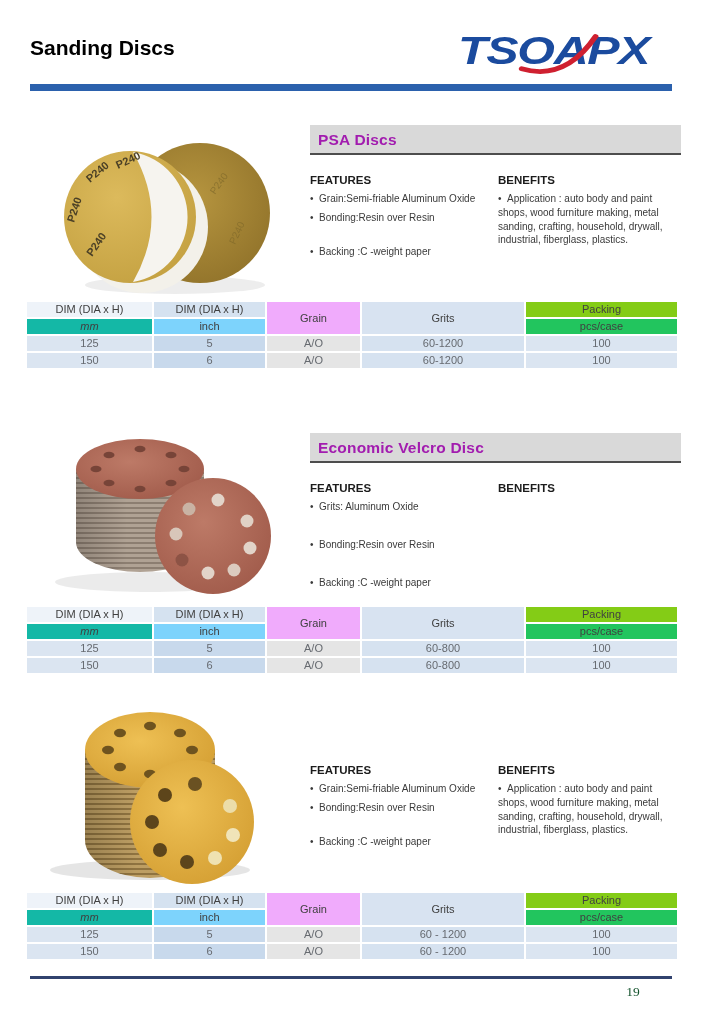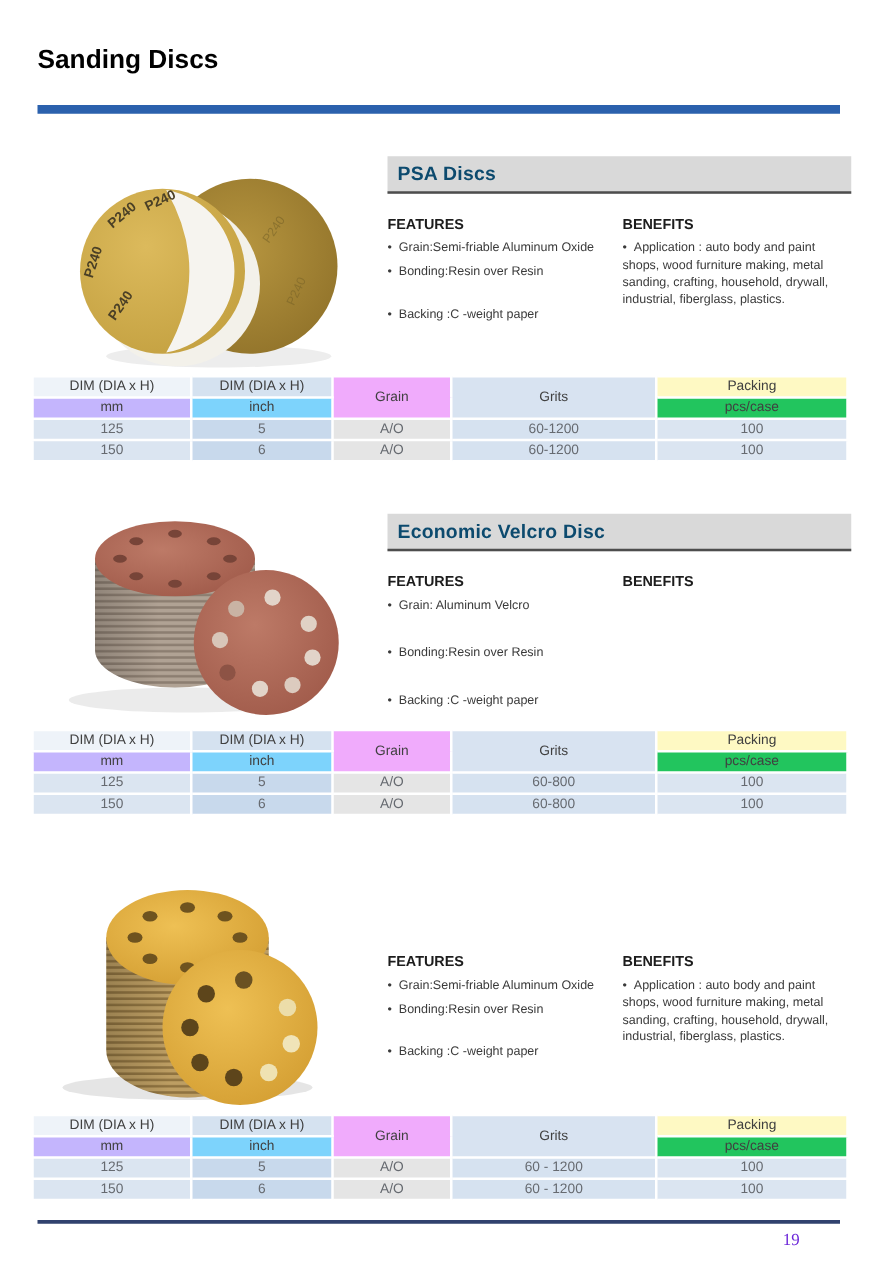--- a/index.html
+++ b/index.html
@@ -18,32 +18,32 @@
     font-size: 21px; font-weight: bold; color: #000000;
   }
   .logo { position: absolute; left: 458px; top: 26px; width: 214px; height: 48px; }
   .header-rule {
     position: absolute; left: 30px; top: 84px; width: 642px; height: 7px;
     background: #2b61ad;
   }
   
   .section { position: absolute; left: 0; width: 701px; }
   #section-0 { top: 125px; height: 250px; }
-  #section-1 { top: 402px; height: 255px; }
+  #section-1 { top: 424px; height: 255px; }
   #section-2 { top: 700px; height: 266px; }
 
   .photo { position: absolute; left: 30px; top: 0; }
 
   .section-bar {
     position: absolute; left: 310px; width: 371px; height: 30px;
     background: #d9d9d9;
     border-bottom: 2px solid #4d4d4d;
   }
   .section-bar h2 {
-    font-size: 15.5px; font-weight: bold; color: #0c4a6e;
+    font-size: 15.5px; font-weight: bold; color: #a21caf;
     padding: 6px 0 0 8px; letter-spacing: .2px;
   }
   #section-0 .section-bar { top: 0; }
   #section-1 .section-bar { top: 9px; }
   #section-2 .section-bar { top: 16px; }
 
   .fb-col { position: absolute; }
   .fb-col h3 { font-size: 11.5px; font-weight: bold; color: #1c1c1c; margin-bottom: 6px; }
   .fb-col ul { list-style: none; font-size: 10px; color: #3a3a3a; line-height: 1.38; }
   .fb-col li::before { content: "\2022\00a0\00a0"; }
@@ -67,43 +67,49 @@
   #section-2 .table-wrap { top: 191px; }
 
   table.spec { border-collapse: collapse; width: 652px; table-layout: fixed; }
   table.spec th, table.spec td {
     border: 2px solid #ffffff;
     font-weight: normal; text-align: center;
     font-size: 11px; height: 17px; line-height: 1.15; padding: 0 2px;
   }
   table.spec th { color: #404040; }
   table.spec td { color: #666a70; }
-  .c1t { background: #eef3f9; } .c2t { background: #d5e2f0; } .c5t { background: #fef9c3; }
-  .c1s { background: #c4b5fd; } .c2s { background: #7dd3fc; } .c5s { background: #22c55e; }
+  .c1t { background: #eef3f9; } .c2t { background: #d5e2f0; } .c5t { background: #84cc16; }
+  .c1s { background: #14b8a6; font-style: italic; } .c2s { background: #7dd3fc; } .c5s { background: #22c55e; }
   .c3h { background: #f0abfc; } .c4h { background: #d8e3f1; }
   .d1 { background: #dbe5f1; } .d2 { background: #c8d9ec; } .d3 { background: #e5e5e5; }
   .d4 { background: #d6e2f0; } .d5 { background: #dbe5f1; }
 
   
   .footer-rule {
     position: absolute; left: 30px; top: 976px; width: 642px; height: 3px;
     background: #31426e;
   }
   .page-number {
     position: absolute; left: 616px; top: 984px; width: 34px;
     font-family: "Liberation Serif", "DejaVu Serif", serif;
-    font-size: 13.5px; color: #6d28d9; text-align: center;
+    font-size: 13.5px; color: #14532d; text-align: center;
   }
 </style>
 </head>
 <body>
 
 <div class="page">
 
   <h1 class="page-title">Sanding Discs</h1>
+  <div class="logo">
+    <svg width="214" height="48" viewBox="0 0 168 46" preserveAspectRatio="none">
+      <text x="0" y="36" font-family="Liberation Sans, DejaVu Sans, sans-serif" font-size="38" font-weight="bold" font-style="italic" letter-spacing="-1" fill="#1b4b9e">TSOAPX</text>
+      <path d="M 50 41 Q 84 53 108 10" stroke="#cf2030" stroke-width="4.5" fill="none" stroke-linecap="round"></path>
+    </svg>
+  </div>
   <div class="header-rule"></div>
 
   <section class="section" id="section-0">
     <div class="photo">
       <svg width="270" height="175" viewBox="0 0 270 175">
         <defs>
           <radialGradient id="goldBack" cx="45%" cy="40%" r="70%">
             <stop offset="0%" stop-color="#b6953f"></stop>
               <stop offset="100%" stop-color="#8f7129"></stop>
           </radialGradient>
@@ -226,21 +232,21 @@
             <circle cx="188" cy="76" r="6.5" fill="#e2d4c9"></circle>
         </g>
       </svg>
     </div>
     <div class="section-bar">
       <h2>Economic Velcro Disc</h2>
     </div>
     <div class="fb-col features spread-all">
       <h3>FEATURES</h3>
       <ul>
-        <li>Grain: Aluminum Velcro</li>
+        <li>Grits: Aluminum Oxide</li>
         <li>Bonding:Resin over Resin</li>
         <li>Backing :C -weight paper</li>
       </ul>
     </div>
     <div class="fb-col benefits">
       <h3>BENEFITS</h3>
     </div>
     <div class="table-wrap">
       <table class="spec">
         <colgroup>

